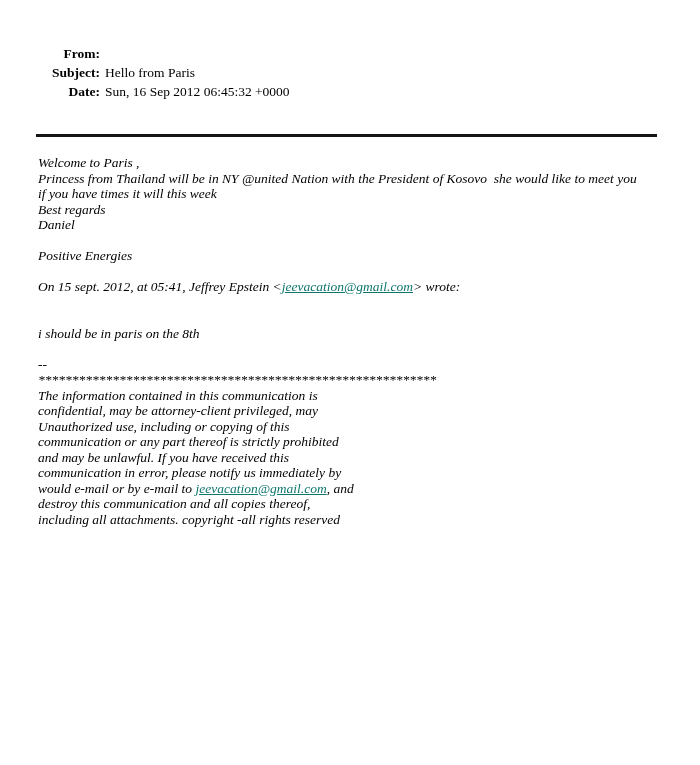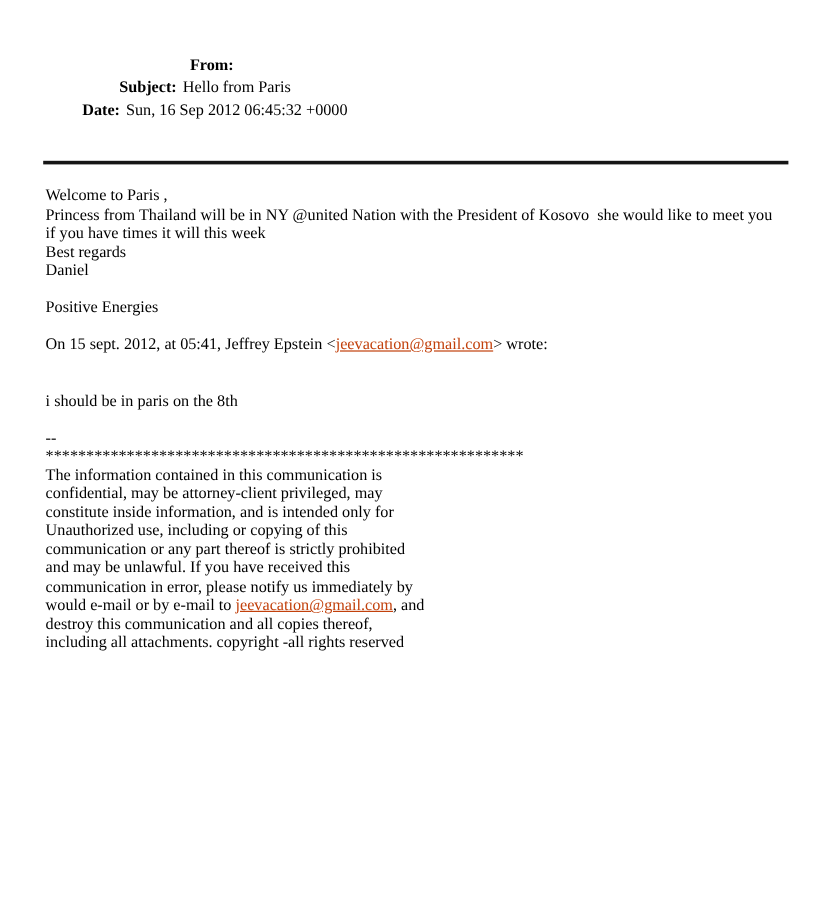--- a/index.html
+++ b/index.html
@@ -2,33 +2,33 @@
 <html><head>
 <meta charset="utf-8">
 <style>
   html, body { margin:0; padding:0; background:#ffffff; }
   .page {
     position:relative; width:700px; height:765px; background:#ffffff;
     font-family:"Liberation Serif", serif; color:#000000; overflow:hidden;
   }
   
   .email-header { position:absolute; top:44px; left:0; font-size:13.5px; }
-  .hrow { display:flex; line-height:19px;justify-content:center; }
+  .hrow { display:flex; line-height:19px; }
   .hlabel { width:100px; text-align:right; font-weight:bold; white-space:pre; }
   .hvalue { margin-left:5px; white-space:pre; }
   .redaction {
     display:inline-block; width:181px; height:12px;
     background:#000000; vertical-align:-1px;
   }
   
   .separator { position:absolute; top:134px; left:36px; width:621px; height:3px; background:#151515; }
   
-  .email-body { position:absolute; top:155px; left:38px; font-size:13.5px; line-height:15.5px; }
+  .email-body { position:absolute; top:155px; left:38px; font-size:13.5px; line-height:15.5px;font-style:italic; }
   .bline { min-height:15.5px; white-space:pre; }
-  a.maillink { color:#c2410c; text-decoration:underline; cursor:pointer; }
+  a.maillink { color:#0f766e; text-decoration:underline; cursor:pointer; }
 </style>
 </head>
 <body>
 
 <div class="page">
 
   <div class="email-header">
     <div class="hrow">
       <span class="hlabel">From:</span>
     </div>
@@ -55,21 +55,20 @@
     <div class="bline"></div>
     <div class="bline"><span>On 15 sept. 2012, at 05:41, Jeffrey Epstein &lt;</span><a class="maillink">jeevacation@gmail.com</a><span>&gt; wrote:</span></div>
     <div class="bline"></div>
     <div class="bline"></div>
     <div class="bline">i should be in paris on the 8th</div>
     <div class="bline"></div>
     <div class="bline">--</div>
     <div class="bline">***********************************************************</div>
     <div class="bline">The information contained in this communication is</div>
     <div class="bline">confidential, may be attorney-client privileged, may</div>
-    <div class="bline">constitute inside information, and is intended only for</div>
     <div class="bline">Unauthorized use, including or copying of this</div>
     <div class="bline">communication or any part thereof is strictly prohibited</div>
     <div class="bline">and may be unlawful. If you have received this</div>
     <div class="bline">communication in error, please notify us immediately by</div>
     <div class="bline"><span>would e-mail or by e-mail to </span><a class="maillink">jeevacation@gmail.com</a><span>, and</span></div>
     <div class="bline">destroy this communication and all copies thereof,</div>
     <div class="bline">including all attachments. copyright -all rights reserved</div>
   </div>
 
 </div>

